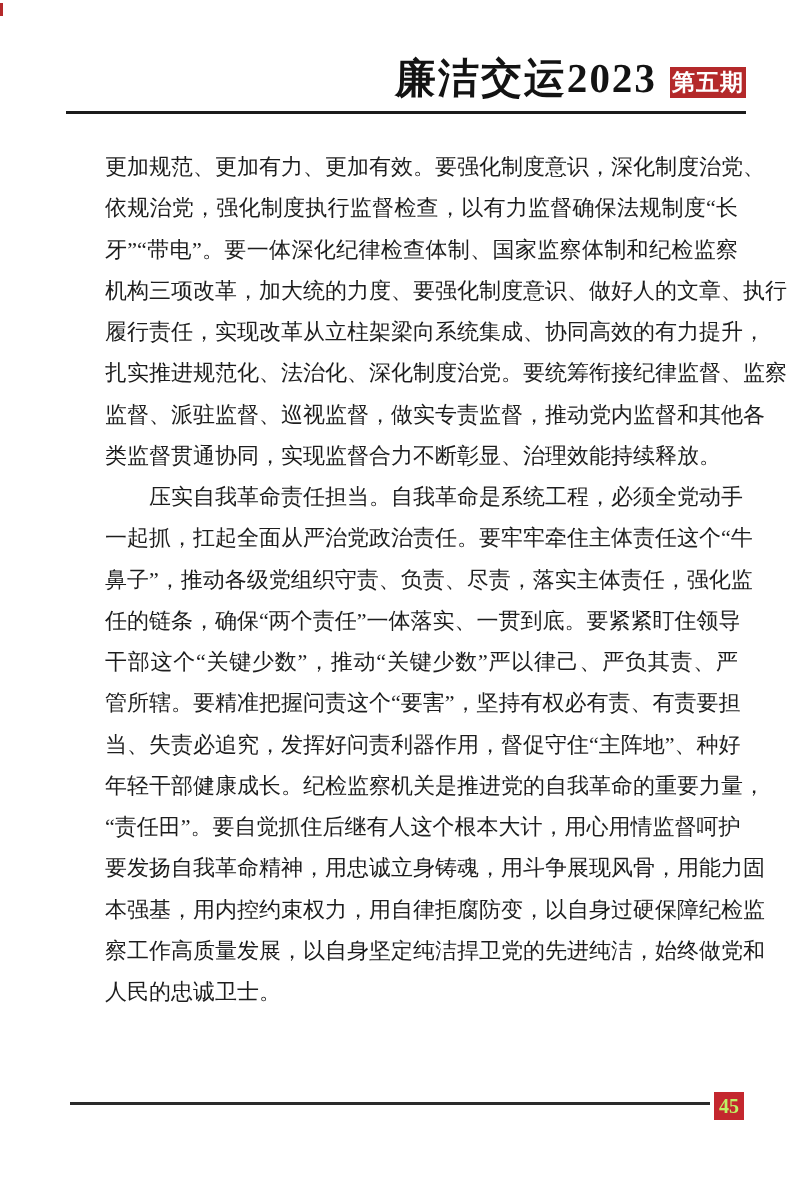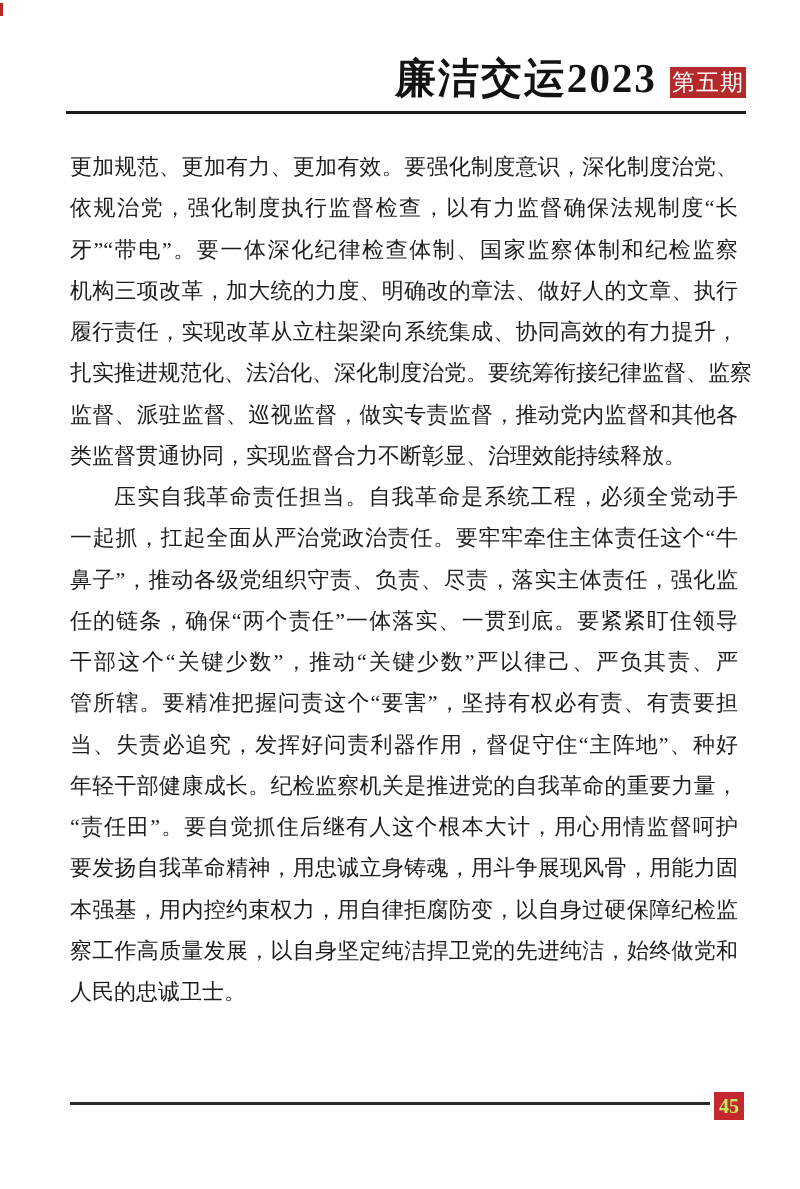--- a/index.html
+++ b/index.html
@@ -36,21 +36,21 @@
     line-height: 1;
     letter-spacing: 2px;
     transform: skewX(-1deg);
   }
   .issue-badge {
     width: 76px;
     height: 31px;
     background: #b4292a;
     color: #ffffff;
     font-size: 23px;
-    font-weight: 400;
+    font-weight: 700;
     display: flex;
     align-items: center;
     justify-content: center;
     letter-spacing: 1px;
     margin-bottom: 1px;
   }
   .header-rule {
     position: absolute;
     top: 111px;
     left: 66px;
@@ -67,20 +67,21 @@
     width: 668px;
     color: #1d1d1d;
   }
   .line {
     font-size: 22px;
     height: 41.25px;
     line-height: 41.25px;
     text-align: justify;
     text-align-last: justify;
     white-space: nowrap;
+    margin-left: 35px;
   }
   .line.last {
     text-align-last: left;
   }
   .line.indent {
     text-indent: 44px;
   }
   .source-line {
     font-size: 22px;
     height: 41.25px;
@@ -125,21 +126,21 @@
     <div class="journal-title">廉洁交运2023</div>
     <div class="issue-badge">第五期</div>
   </div>
 
   <div class="header-rule"></div>
 
   <div class="body-text">
     <div class="line">更加规范、更加有力、更加有效。要强化制度意识，深化制度治党、</div>
     <div class="line">依规治党，强化制度执行监督检查，以有力监督确保法规制度“长</div>
     <div class="line">牙”“带电”。要一体深化纪律检查体制、国家监察体制和纪检监察</div>
-    <div class="line">机构三项改革，加大统的力度、明确改的章法、做好人的文章、执行</div>
+    <div class="line">机构三项改革，加大统的力度、要强化制度意识、做好人的文章、执行</div>
     <div class="line">履行责任，实现改革从立柱架梁向系统集成、协同高效的有力提升，</div>
     <div class="line">扎实推进规范化、法治化、深化制度治党。要统筹衔接纪律监督、监察</div>
     <div class="line">监督、派驻监督、巡视监督，做实专责监督，推动党内监督和其他各</div>
     <div class="line last">类监督贯通协同，实现监督合力不断彰显、治理效能持续释放。</div>
 
     <div class="line indent">压实自我革命责任担当。自我革命是系统工程，必须全党动手</div>
     <div class="line">一起抓，扛起全面从严治党政治责任。要牢牢牵住主体责任这个“牛</div>
     <div class="line">鼻子”，推动各级党组织守责、负责、尽责，落实主体责任，强化监</div>
     <div class="line">任的链条，确保“两个责任”一体落实、一贯到底。要紧紧盯住领导</div>
     <div class="line">干部这个“关键少数”，推动“关键少数”严以律己、严负其责、严</div>

